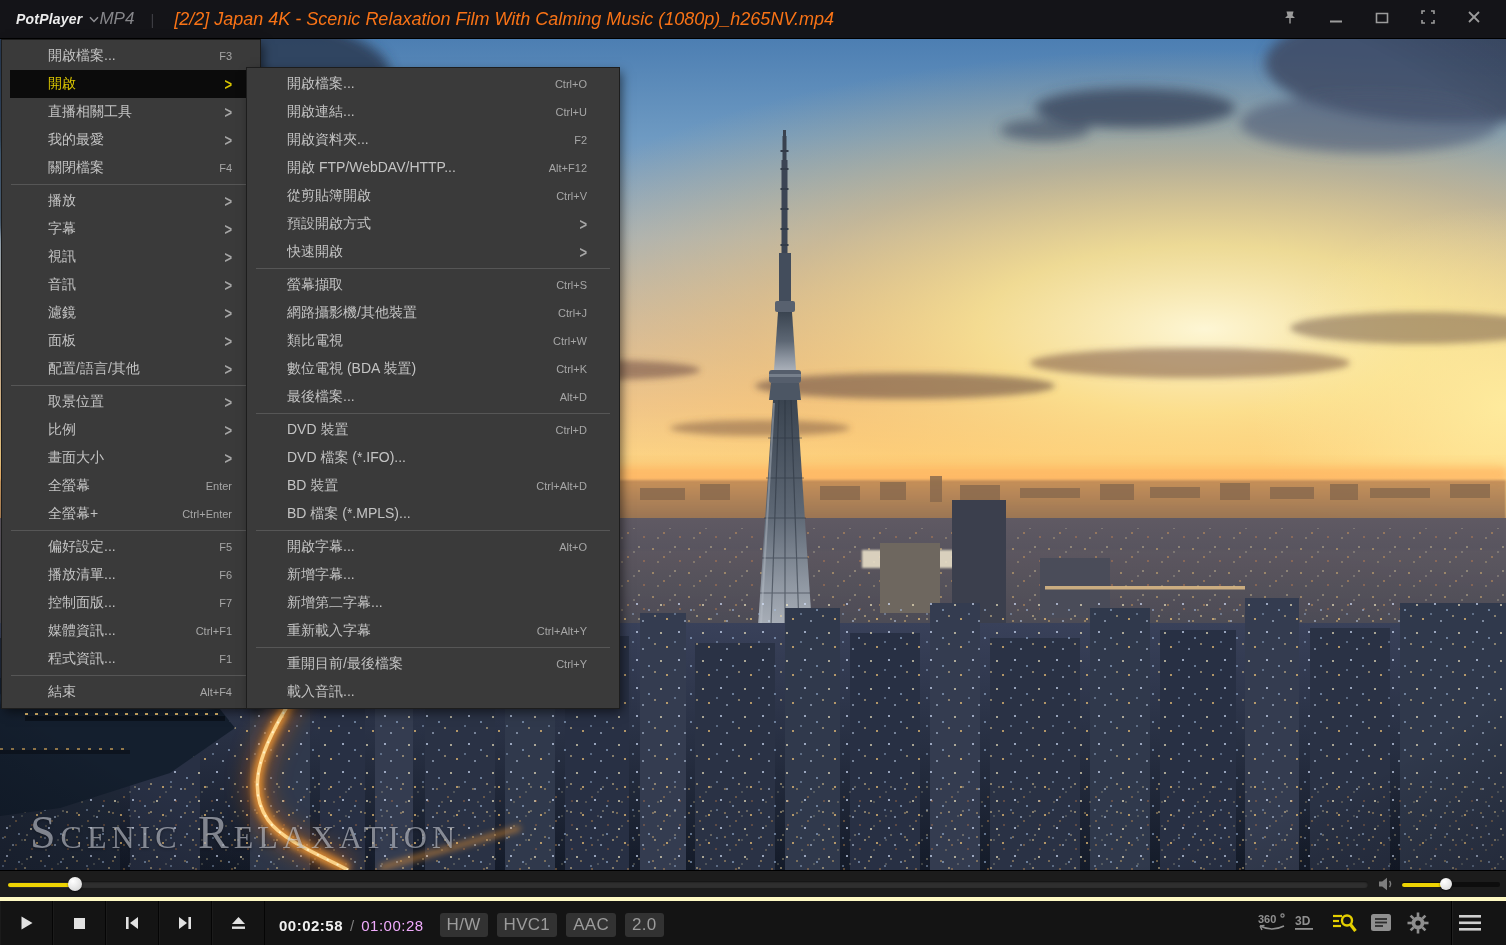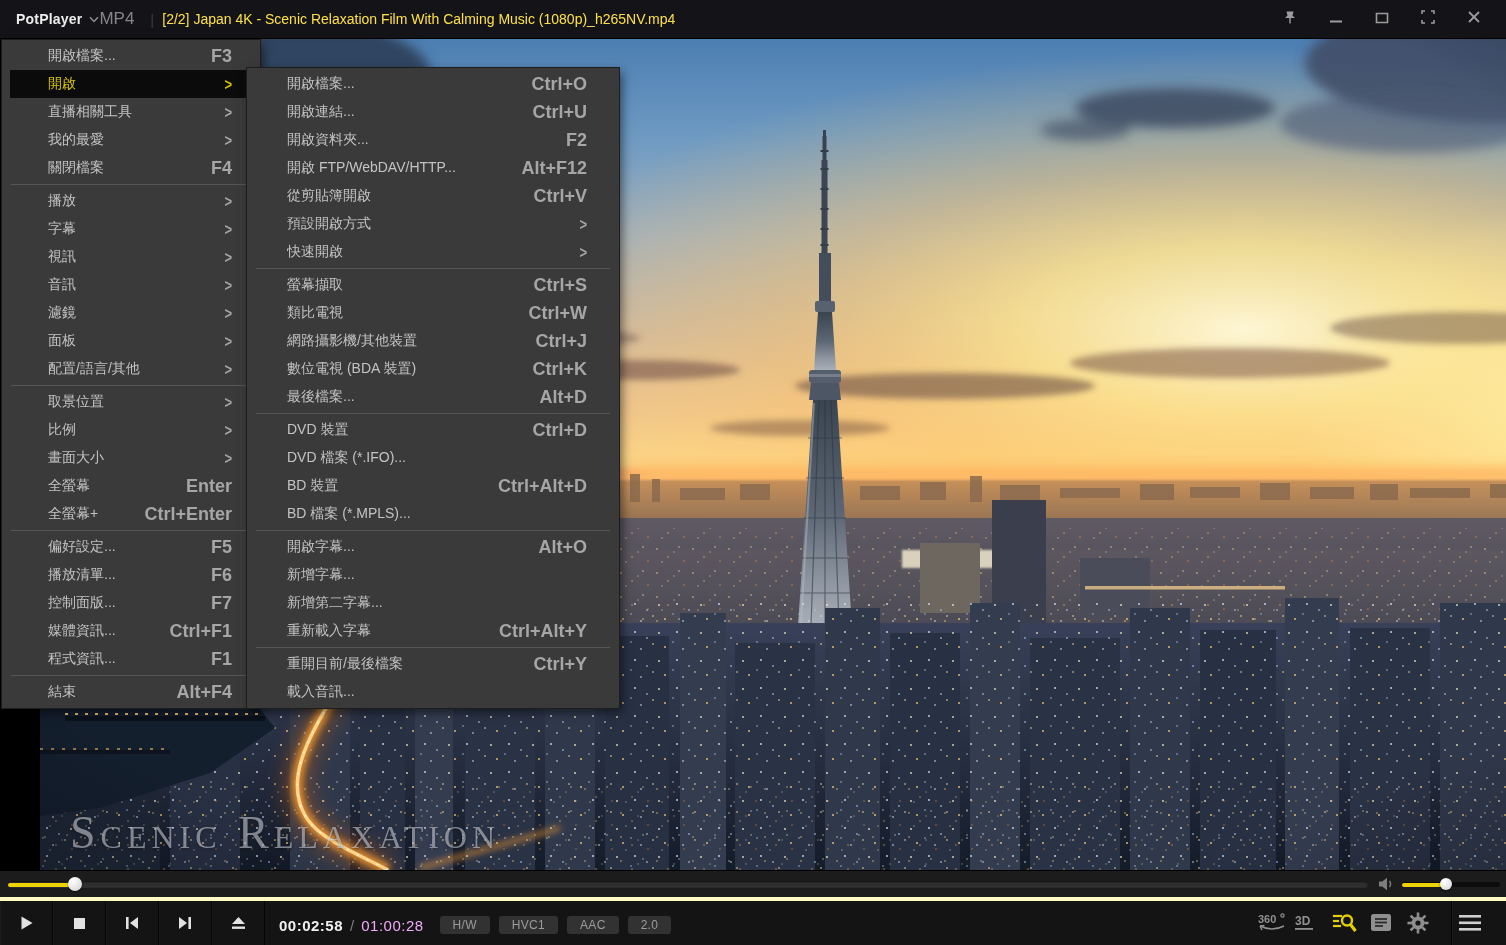--- a/index.html
+++ b/index.html
@@ -1,44 +1,44 @@
 <!DOCTYPE html>
 <html><head>
 <meta charset="utf-8">
 <style>
   html,body{margin:0;padding:0;background:#000;}
   #app{position:relative;width:1506px;height:945px;overflow:hidden;background:#000;
        font-family:"Liberation Sans",sans-serif;-webkit-font-smoothing:antialiased;}
 
   
   .titlebar{position:absolute;left:0;top:0;width:1506px;height:38px;background:#141418;
-            display:flex;align-items:center;z-index:40;border-bottom:1px solid #000;}
+            display:flex;align-items:center;z-index:40;border-bottom:1px solid #000;font-style:italic;}
   .app-name{color:#ececec;font-size:14px;font-weight:bold;margin-left:16px;letter-spacing:.2px;}
   .tb-chevron{margin-left:7px;display:flex;align-items:center;}
   .codec-label{color:#86868a;font-size:17px;}
   .tb-divider{color:#3c3c42;font-size:15px;margin-left:16px;}
-  .media-title{color:#fde047;font-size:14px;margin-left:8px;white-space:nowrap;}
+  .media-title{color:#f97316;font-size:18px;margin-left:20px;white-space:nowrap;}
   .tb-controls{margin-left:auto;display:flex;align-items:center;gap:14px;padding-right:16px;}
   .tb-btn{width:32px;height:30px;display:flex;align-items:center;justify-content:center;cursor:default;}
 
   
-  .video-wrap{position:absolute;left:0;top:38px;width:1260px;height:832px;z-index:1;background:#b91c1c;margin-left:40px;}
+  .video-wrap{position:absolute;left:0;top:38px;width:1260px;height:832px;z-index:1;background:#b91c1c;}
   .watermark{position:absolute;left:30px;top:768px;font-family:"Liberation Serif",serif;
              font-variant:small-caps;font-size:46px;letter-spacing:5px;color:rgba(208,212,220,.58);
              text-shadow:0 1px 3px rgba(0,0,0,.35);white-space:nowrap;}
 
   
   .menu{position:absolute;background:#3a3a3a;padding:2px 8px;z-index:50;
         box-shadow:0 0 0 1px #1d1d1d,3px 4px 10px rgba(0,0,0,.55);font-size:14px;}
   .menu-main{left:2px;top:40px;width:242px;}
   .menu-sub{left:247px;top:68px;width:356px;}
   .menu-item{height:28px;display:flex;align-items:center;padding:0 20px 0 38px;color:#c3c3c3;cursor:default;}
   .menu-sub .menu-item{padding-left:32px;padding-right:24px;}
   .menu-item .mi-label{flex:1;white-space:nowrap;overflow:hidden;}
-  .menu-item .mi-right{margin-left:26px;color:#a6a6a6;font-size:18px;white-space:nowrap;font-weight:bold;}
+  .menu-item .mi-right{margin-left:26px;color:#a6a6a6;font-size:11px;white-space:nowrap;}
   .menu-item .mi-right.arrow{font-weight:bold;font-size:13px;transform:scaleY(1.25);}
   .menu-item.active{background:#0b0b0b;color:#d8c400;}
   .menu-item.active .mi-right{color:#d8c400;}
   .menu-sep{height:1px;background:#565656;margin:2px 1px;}
 
   
   .seekrow{position:absolute;left:0;top:870px;width:1506px;height:27px;background:#1c1c1c;
            border-top:1px solid #000;z-index:30;}
   .seek-track{position:absolute;left:8px;top:10px;width:1360px;height:7px;background:#2f2f2f;
               border-radius:3px;box-shadow:inset 0 1px 2px rgba(0,0,0,.7);}
@@ -55,21 +55,21 @@
   .controlbar{position:absolute;left:0;top:897px;width:1506px;height:48px;background:#141414;
               border-top:4px solid #fef9c3;z-index:30;display:flex;align-items:center;}
   .transport{display:flex;height:100%;}
   .t-btn{width:52px;height:100%;display:flex;align-items:center;justify-content:center;
          border-right:1px solid #050505;box-shadow:inset 1px 0 0 rgba(255,255,255,.03);cursor:default;}
   .time-group{display:flex;align-items:center;margin-left:14px;font-size:15px;}
   .time-current{color:#f0f0f0;font-weight:bold;letter-spacing:.5px;}
   .time-sep{color:#7e7e7e;margin:0 7px;}
   .time-duration{color:#f0abfc;letter-spacing:.5px;}
   .badges{display:flex;align-items:center;gap:9px;margin-left:16px;}
-  .badge{background:#323232;color:#9c9c9c;font-size:12px;padding:2px 13px;border-radius:3px;letter-spacing:.3px;}
+  .badge{background:#323232;color:#9c9c9c;font-size:17px;padding:2px 7px;border-radius:3px;letter-spacing:.3px;}
   .right-controls{margin-left:auto;display:flex;align-items:center;height:100%;padding-right:10px;}
   .rc-btn{width:38px;height:100%;display:flex;align-items:center;justify-content:flex-start;cursor:default;}
   .rc-divider{width:1px;height:48px;background:#000;box-shadow:1px 0 0 rgba(255,255,255,.05);margin:0 6px;}
 </style>
 </head>
 <body>
 
 <div id="app">
 
   <div class="titlebar">
@@ -470,26 +470,26 @@
       <div class="menu-item">
         <span class="mi-label">快速開啟</span>
         <span class="mi-right arrow">&gt;</span>
       </div>
       <div class="menu-sep"></div>
       <div class="menu-item">
         <span class="mi-label">螢幕擷取</span>
         <span class="mi-right">Ctrl+S</span>
       </div>
       <div class="menu-item">
+        <span class="mi-label">網路攝影機/其他裝置</span>
+        <span class="mi-right">Ctrl+J</span>
+      </div>
+      <div class="menu-item">
         <span class="mi-label">類比電視</span>
         <span class="mi-right">Ctrl+W</span>
-      </div>
-      <div class="menu-item">
-        <span class="mi-label">網路攝影機/其他裝置</span>
-        <span class="mi-right">Ctrl+J</span>
       </div>
       <div class="menu-item">
         <span class="mi-label">數位電視 (BDA 裝置)</span>
         <span class="mi-right">Ctrl+K</span>
       </div>
       <div class="menu-item">
         <span class="mi-label">最後檔案...</span>
         <span class="mi-right">Alt+D</span>
       </div>
       <div class="menu-sep"></div>

